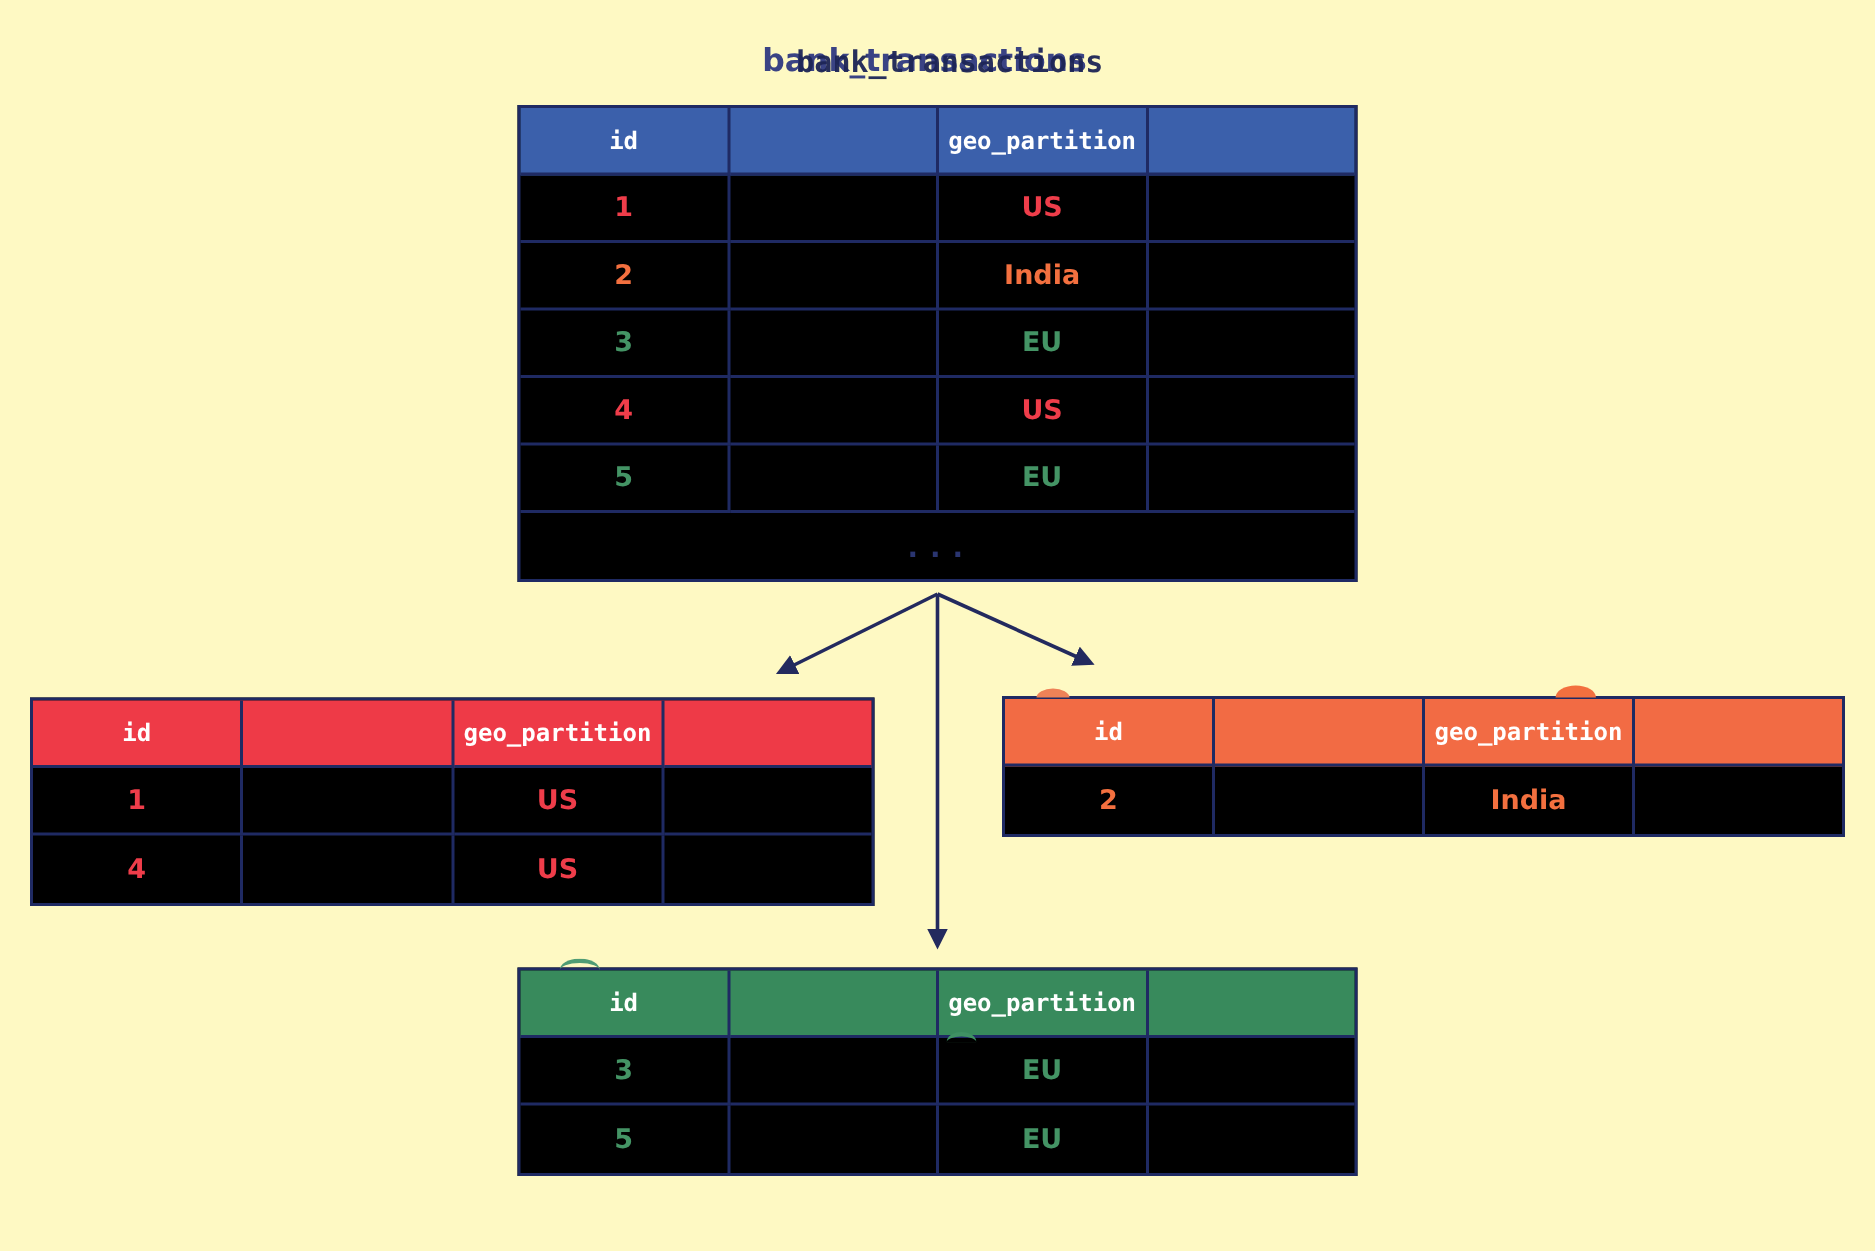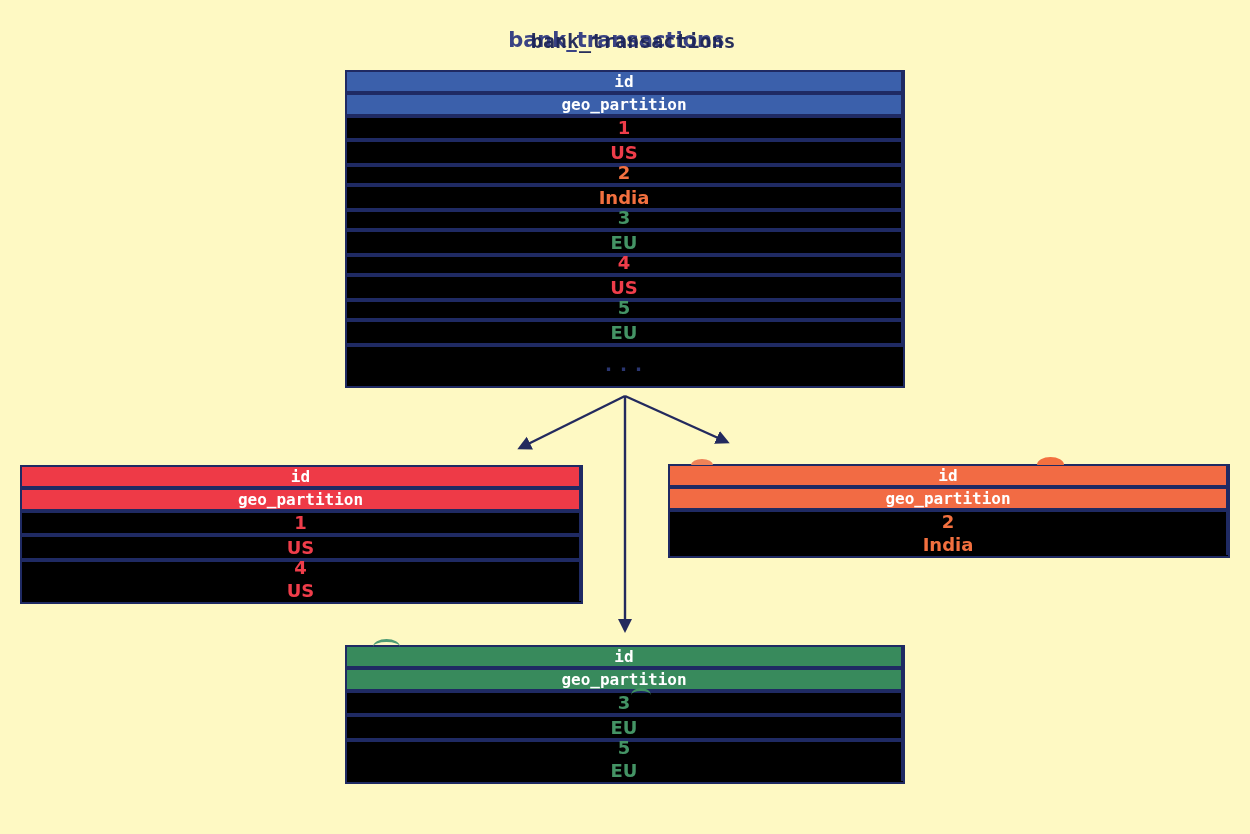--- a/index.html
+++ b/index.html
@@ -21,21 +21,21 @@
     left:50%; transform:translateX(-46%);
     font-family:"DejaVu Sans Mono", monospace; font-size:20px;
     color:#1d2556; top:3px; opacity:0.95;
   }
 
   
   .dtable {
     position:absolute; box-sizing:border-box;
     border:2px solid #1f2a63; background:#000;
   }
-  .drow { display:flex; height:45px;flex-direction:column; }
+  .drow { display:flex; height:45px; }
   .dcell {
     flex:1; box-sizing:border-box;
     border-right:2px solid #1f2a63; border-bottom:2px solid #1f2a63;
     display:flex; align-items:center; justify-content:center;
     font-weight:bold; font-size:18px;
     font-family:"DejaVu Sans", sans-serif;
   }
   .dcell:last-child { border-right:none; }
   .drow:last-child .dcell { border-bottom:none; }
   .hcell {

